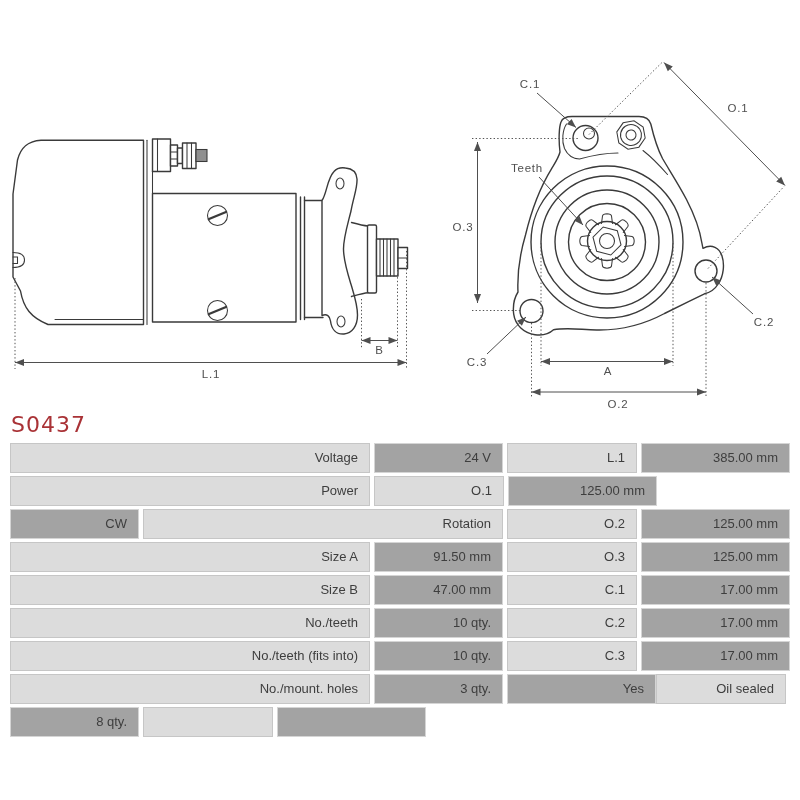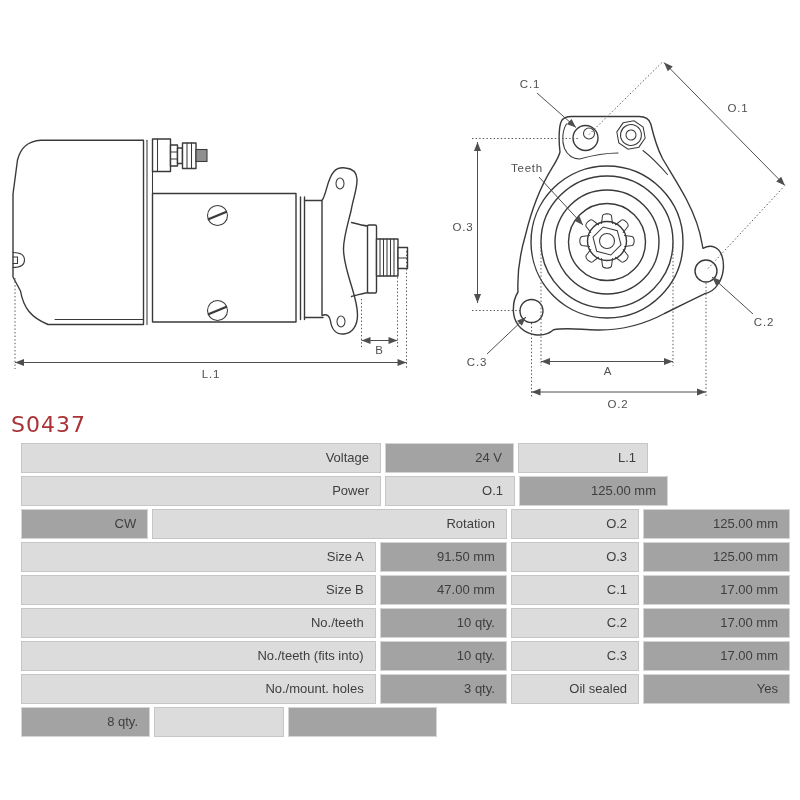--- a/index.html
+++ b/index.html
@@ -7,21 +7,21 @@
   .stage{position:absolute;left:0;top:0;width:800px;height:800px;}
   svg text{font-family:"Liberation Sans",sans-serif;}
 
   .product-code{
     position:absolute;left:11px;top:412px;
     font-family:"DejaVu Sans",sans-serif;
     font-size:22px;letter-spacing:1px;font-weight:400;
   }
 
   .spec-table{position:absolute;left:10px;top:443px;width:780px;}
-  .spec-row{display:flex;height:30px;margin-bottom:3px;margin-left:11px;}
+  .spec-row{display:flex;height:30px;margin-bottom:3px;}
   .cell{box-sizing:border-box;height:30px;line-height:28px;font-size:13px;
         color:#3e3e3e;text-align:right;padding-right:11px;}
   .cell.gray{background:#dcdcdc;border:1px solid #c6c6c6;}
   .cell.white{background:#a3a3a3;border:1px solid #d5d5d5;}
   .c1{width:360px;margin-right:4px;}
   .c2{width:129px;margin-right:4px;}
   .c3{width:130px;margin-right:4px;}
   .c4{width:149px;}
 
   .outline{stroke:#3a3a3a;stroke-width:1.4;fill:none;stroke-linejoin:round;stroke-linecap:round;}
@@ -198,20 +198,21 @@
 
   
   <div class="product-code" style="color: rgb(169, 50, 54);">S0437</div>
 
   
   <div class="spec-table">
     <div class="spec-row">
       <div class="cell gray c1">Voltage</div>
       <div class="cell white c2">24 V</div>
       <div class="cell gray c3">L.1</div>
+      <div class="cell white c4">385.00 mm</div>
     </div>
     <div class="spec-row">
       <div class="cell gray c1">Power</div>
       <div class="cell gray c3">O.1</div>
       <div class="cell white c4">125.00 mm</div>
     </div>
     <div class="spec-row">
       <div class="cell white c2">CW</div>
       <div class="cell gray c1">Rotation</div>
       <div class="cell gray c3">O.2</div>
@@ -237,22 +238,22 @@
     </div>
     <div class="spec-row">
       <div class="cell gray c1">No./teeth (fits into)</div>
       <div class="cell white c2">10 qty.</div>
       <div class="cell gray c3">C.3</div>
       <div class="cell white c4">17.00 mm</div>
     </div>
     <div class="spec-row">
       <div class="cell gray c1">No./mount. holes</div>
       <div class="cell white c2">3 qty.</div>
+      <div class="cell white c4">Yes</div>
       <div class="cell gray c3">Oil sealed</div>
-      <div class="cell white c4">Yes</div>
     </div>
     <div class="spec-row">
       <div class="cell white c2">8 qty.</div>
       <div class="cell gray c3"></div>
       <div class="cell white c4"></div>
     </div>
   </div>
 </div>
 
 </body></html>

